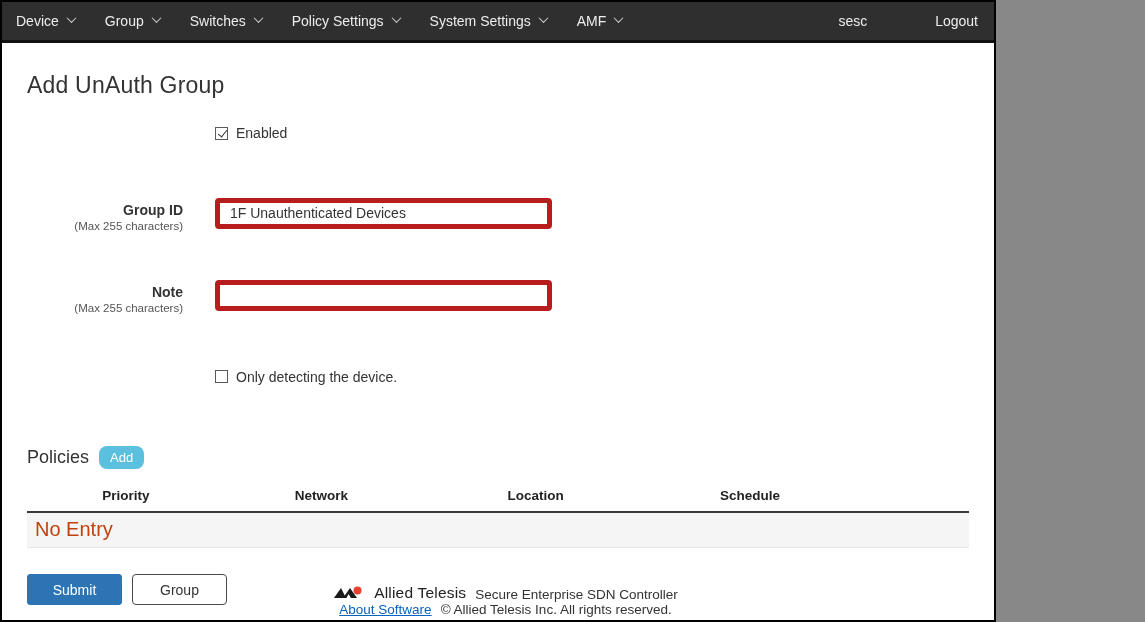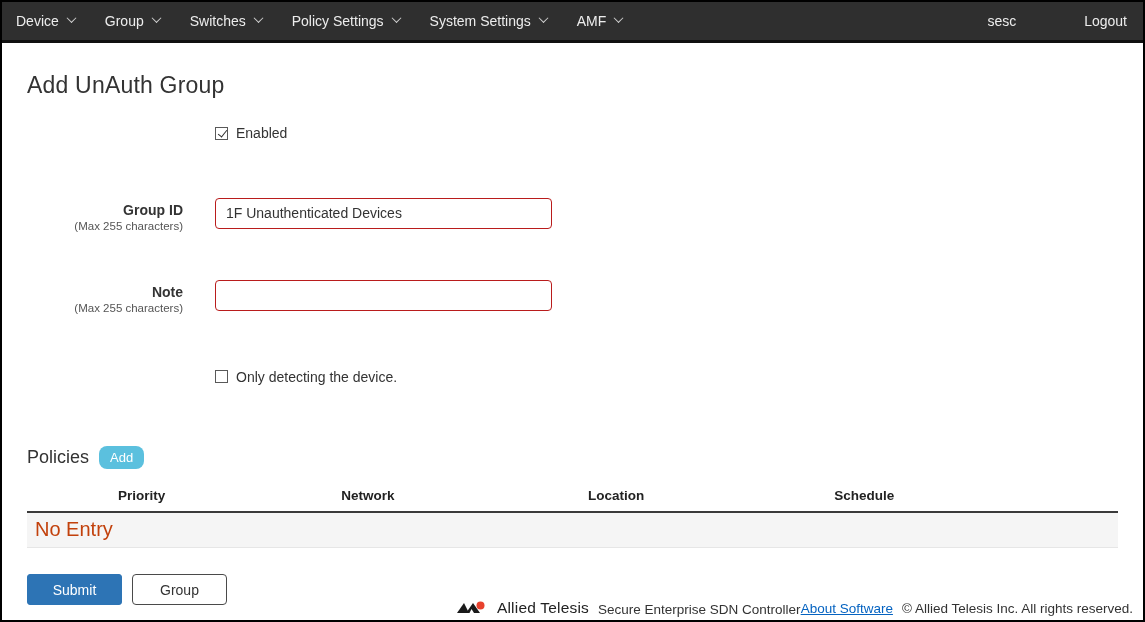--- a/index.html
+++ b/index.html
@@ -1,20 +1,20 @@
 <!DOCTYPE html>
 <html><head>
 <meta charset="utf-8">
 <style>
   * { box-sizing: border-box; margin: 0; padding: 0; }
   html, body { background: #888; }
   body { font-family: "Liberation Sans", sans-serif; }
   #app {
     position: relative;
-    width: 1145px; height: 622px;
+    width: 996px; height: 622px;
     background: #fff;
     border: 2px solid #000;
     overflow: hidden;
   }
 
   
   .nav {
     height: 41px;
     background: #2f2f2f;
     border-bottom: 3px solid #101010;
@@ -62,21 +62,21 @@
     align-items: start;
     gap: 32px;
   }
   .lbl-cell { text-align: right; padding-top: 4px; }
   .lbl-main { font-size: 14px; font-weight: bold; color: #333; line-height: 17px; }
   .lbl-hint { font-size: 11.5px; color: #555; line-height: 15px; }
   .ctl-cell { padding-bottom: 19px; }
 
   .text-input {
     width: 337px; height: 31px;
-    border: 1px solid #b91c1c;
+    border: 5px solid #b91c1c;
     border-radius: 4px;
     padding: 0 10px;
     font-size: 14px;
     color: #333;
     font-family: "Liberation Sans", sans-serif;
     outline: none;
     background: #fff;
   }
 
   .cb-row { display: inline-flex; align-items: center; cursor: pointer; }
@@ -165,21 +165,22 @@
     border-radius: 4px;
     margin-left: 10px;
   }
 
   
   .footer {
     position: absolute;
     left: 25px; right: 10px; bottom: 3px;
     display: flex;
     align-items: center;
-    justify-content: flex-end;
+    justify-content: center;
+    flex-direction: column;
   }
   .footer-left { display: flex; align-items: center; }
   .brand-logo { margin-right: 7px; display: inline-block; }
   .brand-name { font-size: 15.5px; color: #222; letter-spacing: .2px; }
   .product-name { font-size: 13.5px; color: #333; margin-left: 9px; padding-top: 2px; }
   .footer-right { display: flex; align-items: center; font-size: 13.5px; }
   .about-link { color: #0563c1; text-decoration: underline; cursor: pointer; }
   .copyright { color: #333; margin-left: 9px; }
 </style>
 </head>

